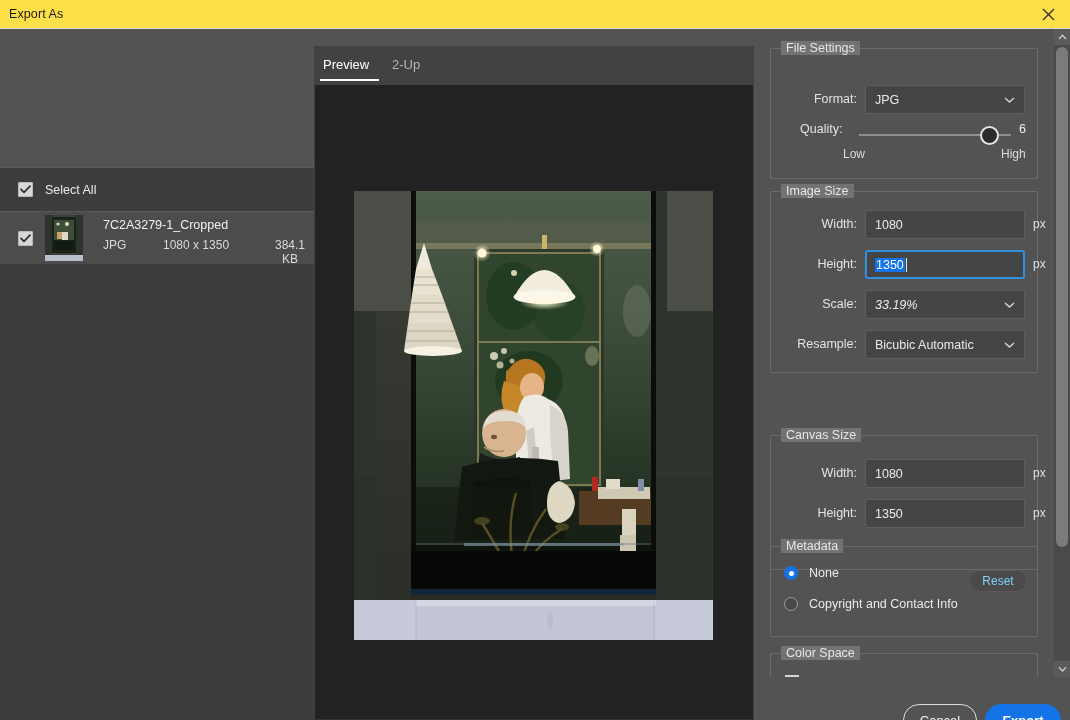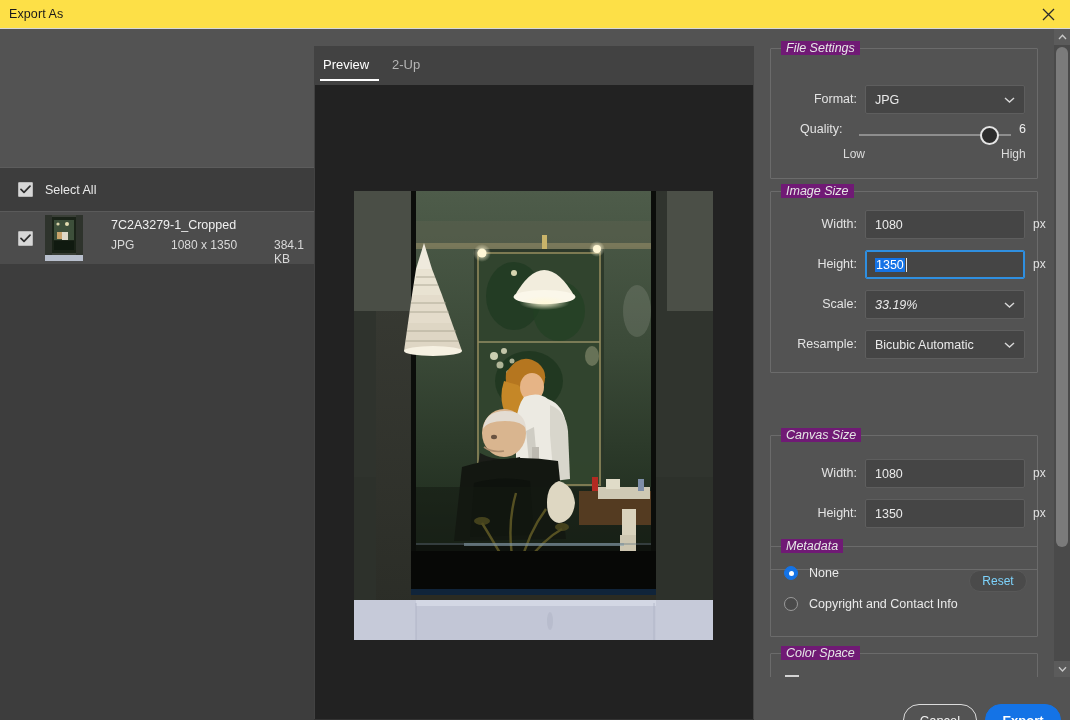--- a/index.html
+++ b/index.html
@@ -141,24 +141,25 @@
   .file-row .cbox { margin-left: 18px; }
   .thumb {
     margin-left: 12px;
     width: 38px; height: 46px;
     flex: none;
     position: relative;
     overflow: hidden;
     background: #2b2e28;
   }
   .file-meta {
-    margin-left: 28px;
+    margin-left: 20px;
     flex: 1;
     position: relative;
     height: 40px;
+    text-align: center;
   }
   .file-name {
     position: absolute; left: 0; top: 0;
     font-size: 12.5px; color: #f0f0f0;
   }
   .file-fmt  { position: absolute; left: 0;   top: 20px; font-size: 12px; color: #d9d9d9; }
   .file-dim  { position: absolute; left: 60px; top: 20px; font-size: 12px; color: #d9d9d9; }
   .file-size { position: absolute; left: 163px; top: 20px; font-size: 12px; color: #d9d9d9; }
 
   
@@ -232,24 +233,23 @@
     overflow: hidden;
   }
   .rgroup {
     position: absolute;
     left: 16px; width: 268px;
     border: 1px solid #6b6b6b;
     border-radius: 1px;
   }
   .rgroup > .group-title {
     position: absolute; top: -8px; left: 10px;
-    background: #701a75; padding: 0 5px;
+    background: #737373; padding: 0 5px;
     font-size: 12.5px; color: #e6e6e6;
     white-space: nowrap;
-    font-style: italic;
   }
   .g-file-settings { top: 19px;  height: 131px; }
   .g-image-size    { top: 162px; height: 182px; }
   .g-canvas-size   { top: 366px; height: 135px; margin-top: 40px; }
   .g-metadata      { top: 517px; height: 91px;  }
   .g-color-space   { top: 624px; height: 60px;  }
 
   .r-lbl {
     position: absolute;
     font-size: 12.5px; color: #e3e3e3;

